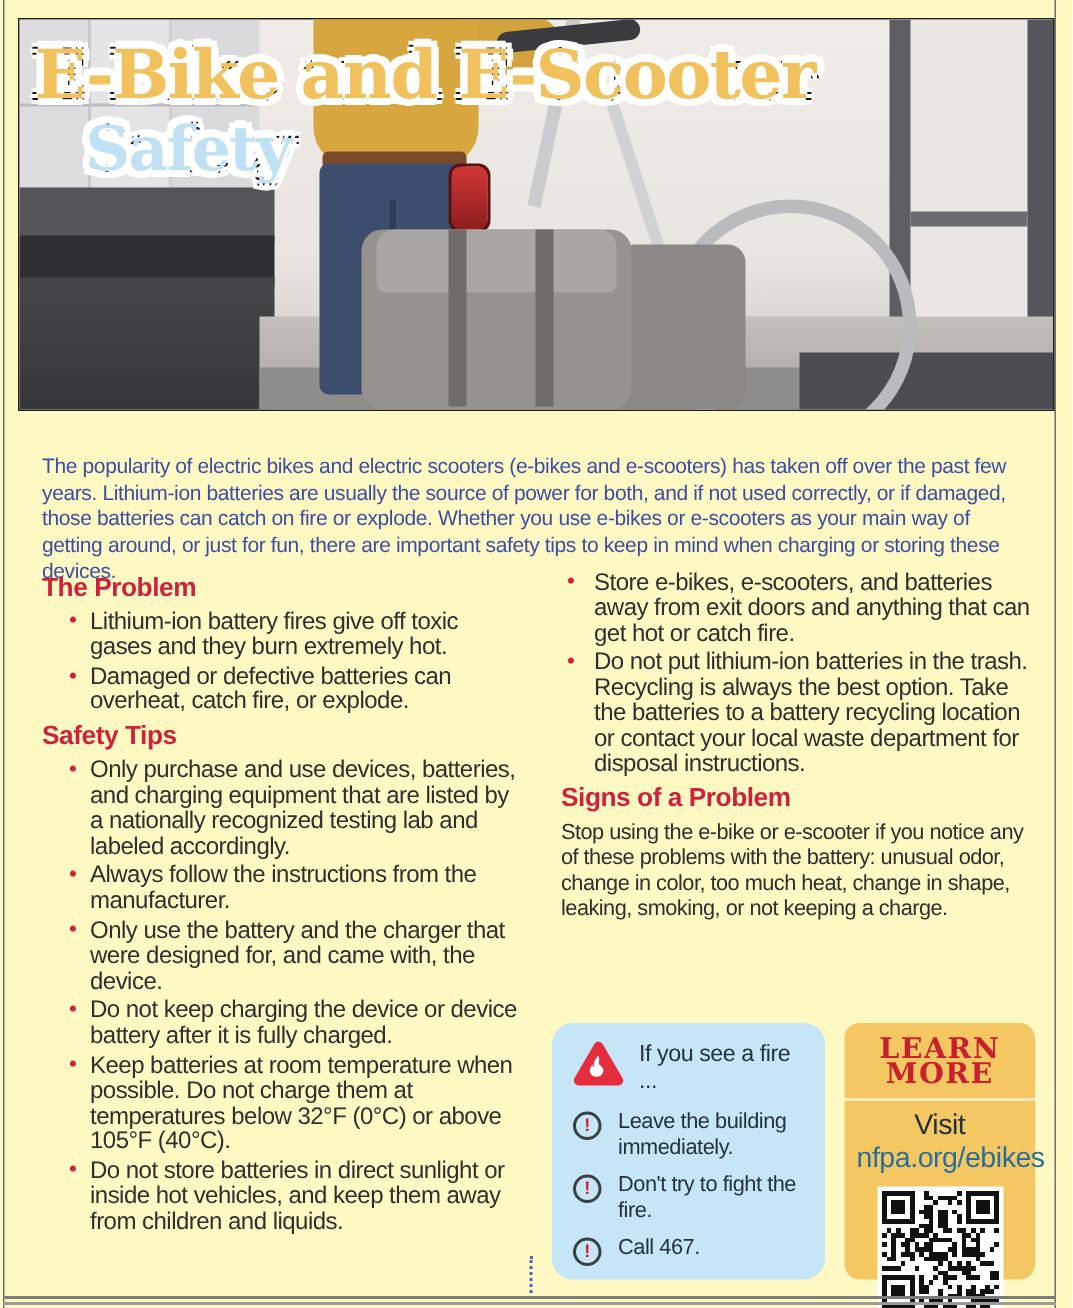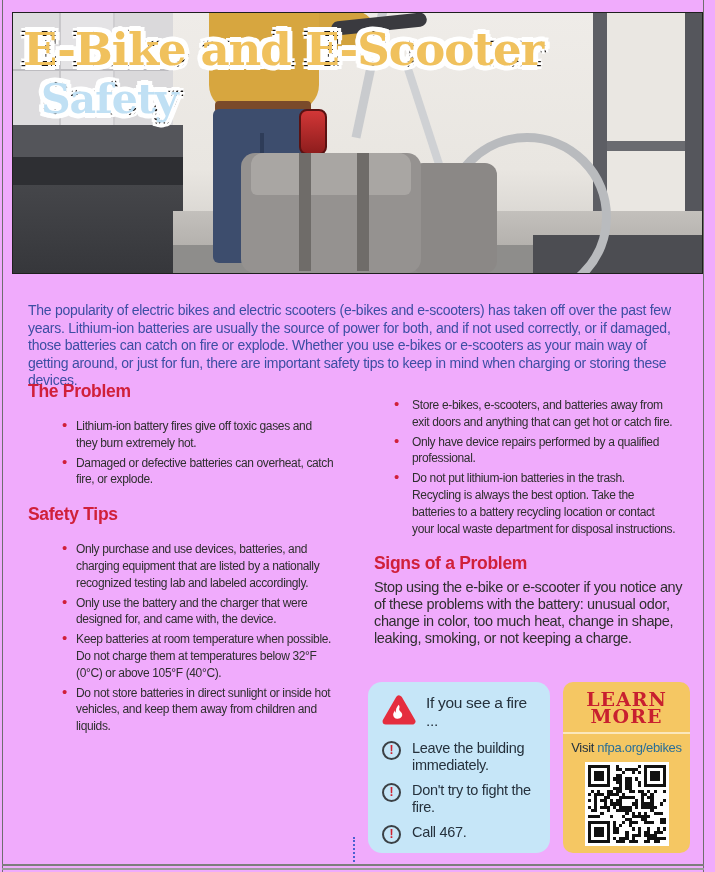--- a/index.html
+++ b/index.html
@@ -1,16 +1,16 @@
 <!DOCTYPE html>
 <html><head>
 <meta charset="utf-8">
 <style>
   html,body{margin:0;padding:0;background:#ffffff;}
-  .page{position:relative;width:715px;height:872px;background:#f0abfc;overflow:hidden;
+  .page{position:relative;width:715px;height:872px;background:#fef9c3;overflow:hidden;
         font-family:"Liberation Sans",sans-serif;color:#303030;text-decoration:underline;}
   .pborder{position:absolute;top:0;width:1px;height:872px;background:#6f6f6f;}
   .pborder.left{left:2px;}
   .pborder.right{left:703px;}
 
   
   .hero{position:absolute;left:12px;top:12px;width:689px;height:260px;border:1px solid #1f1f1f;
         overflow:hidden;background:linear-gradient(180deg,#efece8 0%,#e9e6e1 60%,#c9c6c2 100%);}
   .hero *{position:absolute;}
   .ph-cabinets{left:0;top:0;width:160px;height:118px;
@@ -42,33 +42,33 @@
   .ph-flap{left:238px;top:140px;width:160px;height:42px;background:#a9a6a3;border-radius:12px 12px 6px 6px;}
   .ph-strap1{left:286px;top:140px;width:12px;height:118px;background:#6f6c69;}
   .ph-strap2{left:344px;top:140px;width:12px;height:118px;background:#6f6c69;}
 
   .hero-title{position:absolute;left:10px;top:14px;margin:0;
      font-family:"DejaVu Serif","Liberation Serif",serif;font-weight:bold;
      font-size:45px;line-height:1;color:#f0c15d;letter-spacing:-1px;white-space:nowrap;
      -webkit-text-stroke:7px #171412;paint-order:stroke fill;
      text-shadow:0 -5px 0 #fff,0 5px 0 #fff,-5px 0 0 #fff,5px 0 0 #fff,
                  -4px -4px 0 #fff,4px -4px 0 #fff,-4px 4px 0 #fff,4px 4px 0 #fff;}
-  .hero-title2{top:66px;left:28px;font-size:41px;color:#c0e0f4;}
+  .hero-title2{top:66px;left:44px;font-size:41px;color:#c0e0f4;}
 
   
   .intro{position:absolute;left:28px;top:288px;width:662px;
      color:#3c4ea3;font-size:14px;line-height:17.5px;letter-spacing:-0.25px;}
 
   
   .col{position:absolute;top:381px;}
   .col-left{left:28px;width:322px;}
   .col-right{left:374px;width:318px;}
   h3.sec{margin:0 0 5px 0;font-size:17.5px;font-weight:bold;color:#d0203a;letter-spacing:-0.3px;}
   .sec-gap{margin-top:15px;}
-  ul.bul{list-style:none;margin:16px;padding:0;font-size:12px;line-height:16.8px;letter-spacing:-0.35px;color:#2f2f2f;}
+  ul.bul{list-style:none;margin:0;padding:0;font-size:16px;line-height:16.8px;letter-spacing:-0.35px;color:#2f2f2f;}
   ul.bul li{position:relative;margin-bottom:3px;}
   .col-left ul.bul li{padding-left:32px;}
   .col-left ul.bul li::before{content:"\2022";position:absolute;left:18px;top:-1px;color:#d0203a;font-size:15px;}
   .col-right ul.bul li{padding-left:22px;}
   .col-right ul.bul li::before{content:"\2022";position:absolute;left:4px;top:-1px;color:#d0203a;font-size:15px;}
   .signs-body{margin:4px 0 0 0;font-size:14.5px;line-height:17px;letter-spacing:-0.35px;color:#2f2f2f;}
 
   
   .boxes{position:absolute;left:368px;top:682px;width:322px;height:171px;display:flex;gap:13px;}
   .fire-box{width:182px;height:171px;background:#c6e6f8;border-radius:14px;box-sizing:border-box;padding:12px 10px 1px 14px;}
@@ -76,21 +76,21 @@
   .fire-head .txt{font-size:15.5px;color:#25313c;letter-spacing:-0.3px;}
   .fire-item{display:flex;gap:11px;margin-bottom:9px;}
   .alert-ic{flex:0 0 19px;width:19px;height:19px;border:2px solid #3b4045;border-radius:50%;box-sizing:border-box;
      color:#d0202e;font-weight:bold;font-size:12px;line-height:15px;text-align:center;background:transparent;margin-top:1px;}
   .fire-item .txt{font-size:14.5px;line-height:16.5px;letter-spacing:-0.3px;color:#25313c;width:122px;}
 
   .learn-box{width:127px;height:171px;background:#f5c763;border-radius:10px;box-sizing:border-box;padding:9px 8px 8px 8px;text-align:center;}
   .learn-title{font-family:"DejaVu Serif","Liberation Serif",serif;font-weight:bold;color:#c8202f;
      font-size:19px;line-height:17px;letter-spacing:1px;}
   .learn-rule{height:2px;background:#fbe8bd;margin:7px -8px 6px -8px;}
-  .visit{font-size:13px;letter-spacing:-0.3px;color:#22313e;}
+  .visit{font-size:19px;letter-spacing:-0.3px;color:#22313e;}
   .visit a{color:#2a6f97;text-decoration:none;}
   .qr-wrap{width:84px;height:84px;background:#fff;margin:7px auto 0 auto;padding:3px;box-sizing:border-box;}
   .qr-wrap svg{display:block;width:78px;height:78px;background:#fff;}
 
   .dotted-guide{position:absolute;left:353px;top:837px;height:25px;width:0;border-left:2px dotted #4a5fd0;}
   .foot-rule1{position:absolute;left:2px;top:864px;width:702px;height:2px;background:#7d7d7d;}
   .foot-rule2{position:absolute;left:2px;top:868px;width:702px;height:2px;background:#9b9b9b;}
 </style>
 </head>
 <body>
@@ -136,30 +136,31 @@
 
   <div class="col col-left">
     <h3 class="sec">The Problem</h3>
     <ul class="bul">
       <li>Lithium-ion battery fires give off toxic gases and they burn extremely hot.</li>
       <li>Damaged or defective batteries can overheat, catch fire, or explode.</li>
     </ul>
     <h3 class="sec sec-gap">Safety Tips</h3>
     <ul class="bul">
       <li>Only purchase and use devices, batteries, and charging equipment that are listed by a nationally recognized testing lab and labeled accordingly.</li>
+      <li>Always follow the instructions from the manufacturer.</li>
       <li>Only use the battery and the charger that were designed for, and came with, the device.</li>
+      <li>Do not keep charging the device or device battery after it is fully charged.</li>
       <li>Keep batteries at room temperature when possible. Do not charge them at temperatures below 32°F (0°C) or above 105°F (40°C).</li>
       <li>Do not store batteries in direct sunlight or inside hot vehicles, and keep them away from children and liquids.</li>
     </ul>
   </div>
 
   <div class="col col-right">
     <ul class="bul">
       <li>Store e-bikes, e-scooters, and batteries away from exit doors and anything that can get hot or catch fire.</li>
-      <li>Only have device repairs performed by a qualified professional.</li>
       <li>Do not put lithium-ion batteries in the trash. Recycling is always the best option. Take the batteries to a battery recycling location or contact your local waste department for disposal instructions.</li>
     </ul>
     <h3 class="sec sec-gap">Signs of a Problem</h3>
     <p class="signs-body">Stop using the e-bike or e-scooter if you notice any of these problems with the battery: unusual odor, change in color, too much heat, change in shape, leaking, smoking, or not keeping a charge.</p>
   </div>
 
   <div class="boxes">
     <div class="fire-box">
       <div class="fire-head">
         <span>

